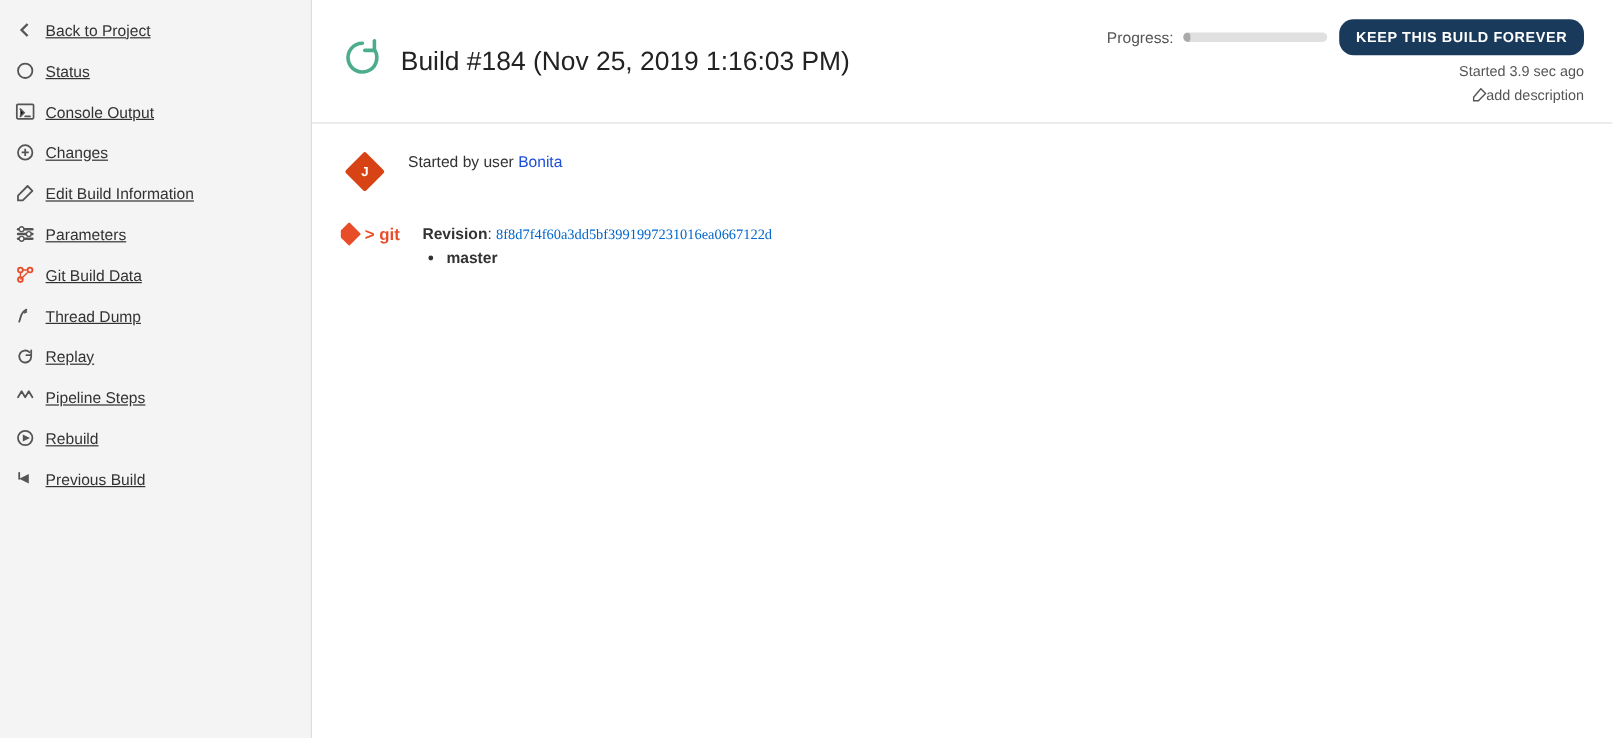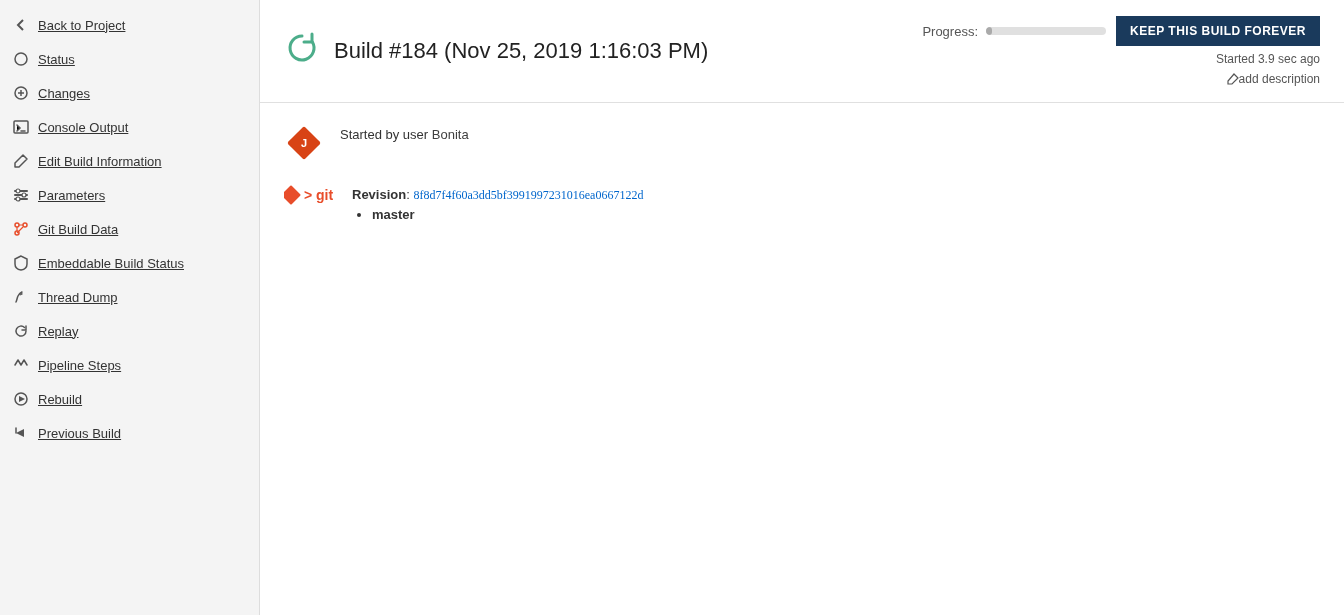--- a/index.html
+++ b/index.html
@@ -93,21 +93,21 @@
     }
     .keep-btn {
       background: #1a3a5c;
       color: #fff;
       border: none;
       padding: 8px 14px;
       font-size: 12px;
       font-weight: bold;
       letter-spacing: 0.5px;
       cursor: pointer;
-      border-radius: 0;
+      border-radius: 12px;
     }
     .started-text { font-size: 12px; color: #555; }
     .add-desc-link { font-size: 12px; color: #555; cursor: pointer; display: flex; align-items: center; gap: 0; }
 
     
     #content {
       padding: 20px 24px;
       display: flex;
       flex-direction: column;
       gap: 20px;
@@ -121,21 +121,21 @@
     .build-info-icon {
       width: 40px;
       height: 40px;
       flex-shrink: 0;
     }
     .build-info-text {
       font-size: 13px;
       color: #333;
       padding-top: 4px;
     }
-    .build-info-text a { color: #404040; text-decoration: none; text-align: center; }
+    .build-info-text a { color: #1d4ed8; text-decoration: none; text-align: center; }
 
     .revision-row {
       display: flex;
       align-items: flex-start;
       gap: 16px;
     }
     .revision-text { font-size: 13px; color: #333; padding-top: 4px; }
     .revision-hash { color: #0066cc; font-family: Liberation Serif, serif; font-size: 12px; }
     .branch-list { margin-top: 4px; padding-left: 20px; font-weight: bold; }
     .branch-list li { font-size: 13px; color: #333; }
@@ -158,35 +158,35 @@
       <svg viewBox="0 0 16 16">
         <circle cx="8" cy="8" r="6" fill="none" stroke="#555" stroke-width="1.5"></circle>
       </svg>
     </span>
     <span>Status</span>
   </a>
 
   <a class="sidebar-item">
     <span class="sidebar-icon">
       <svg viewBox="0 0 16 16">
+        <rect x="1" y="2" width="14" height="12" rx="1" fill="none" stroke="#555" stroke-width="1.5"></rect>
+        <path d="M4 6l3 3-3 3M8 12h4" stroke="#555" stroke-width="1.5" stroke-linecap="round"></path>
+      </svg>
+    </span>
+    <span>Console Output</span>
+  </a>
+
+  <a class="sidebar-item">
+    <span class="sidebar-icon">
+      <svg viewBox="0 0 16 16">
         <circle cx="8" cy="8" r="6" fill="none" stroke="#555" stroke-width="1.5"></circle>
         <path d="M5 8h6M8 5v6" stroke="#555" stroke-width="1.5"></path>
       </svg>
     </span>
     <span>Changes</span>
-  </a>
-
-  <a class="sidebar-item">
-    <span class="sidebar-icon">
-      <svg viewBox="0 0 16 16">
-        <rect x="1" y="2" width="14" height="12" rx="1" fill="none" stroke="#555" stroke-width="1.5"></rect>
-        <path d="M4 6l3 3-3 3M8 12h4" stroke="#555" stroke-width="1.5" stroke-linecap="round"></path>
-      </svg>
-    </span>
-    <span>Console Output</span>
   </a>
 
   <a class="sidebar-item">
     <span class="sidebar-icon">
       <svg viewBox="0 0 16 16">
         <path d="M10 2l4 4-8 8H2v-4L10 2z" fill="none" stroke="#555" stroke-width="1.5" stroke-linejoin="round"></path>
       </svg>
     </span>
     <span>Edit Build Information</span>
   </a>
@@ -210,28 +210,20 @@
       <svg viewBox="0 0 16 16">
         <circle cx="4" cy="4" r="2" fill="none" stroke="#e84d2a" stroke-width="1.5"></circle>
         <circle cx="12" cy="4" r="2" fill="none" stroke="#e84d2a" stroke-width="1.5"></circle>
         <circle cx="4" cy="12" r="2" fill="none" stroke="#e84d2a" stroke-width="1.5"></circle>
         <path d="M4 6v4M6 4h4M10 6l-6 6" stroke="#e84d2a" stroke-width="1.2"></path>
       </svg>
     </span>
     <span>Git Build Data</span>
   </a>
 
-  <a class="sidebar-item">
-    <span class="sidebar-icon">
-      <svg viewBox="0 0 16 16">
-        <path d="M8 1L2 4v5c0 3.5 2.5 5.5 6 6 3.5-.5 6-2.5 6-6V4L8 1z" fill="none" stroke="#555" stroke-width="1.5"></path>
-      </svg>
-    </span>
-    <span>Embeddable Build Status</span>
-  </a>
 
   <a class="sidebar-item">
     <span class="sidebar-icon">
       <svg viewBox="0 0 16 16">
         <path d="M3 13c1-2 1-4 2-6s2-3 4-4" stroke="#555" stroke-width="1.5" fill="none" stroke-linecap="round"></path>
         <path d="M8 3l1 2-2 1" stroke="#555" stroke-width="1.2" fill="none"></path>
       </svg>
     </span>
     <span>Thread Dump</span>
   </a>

